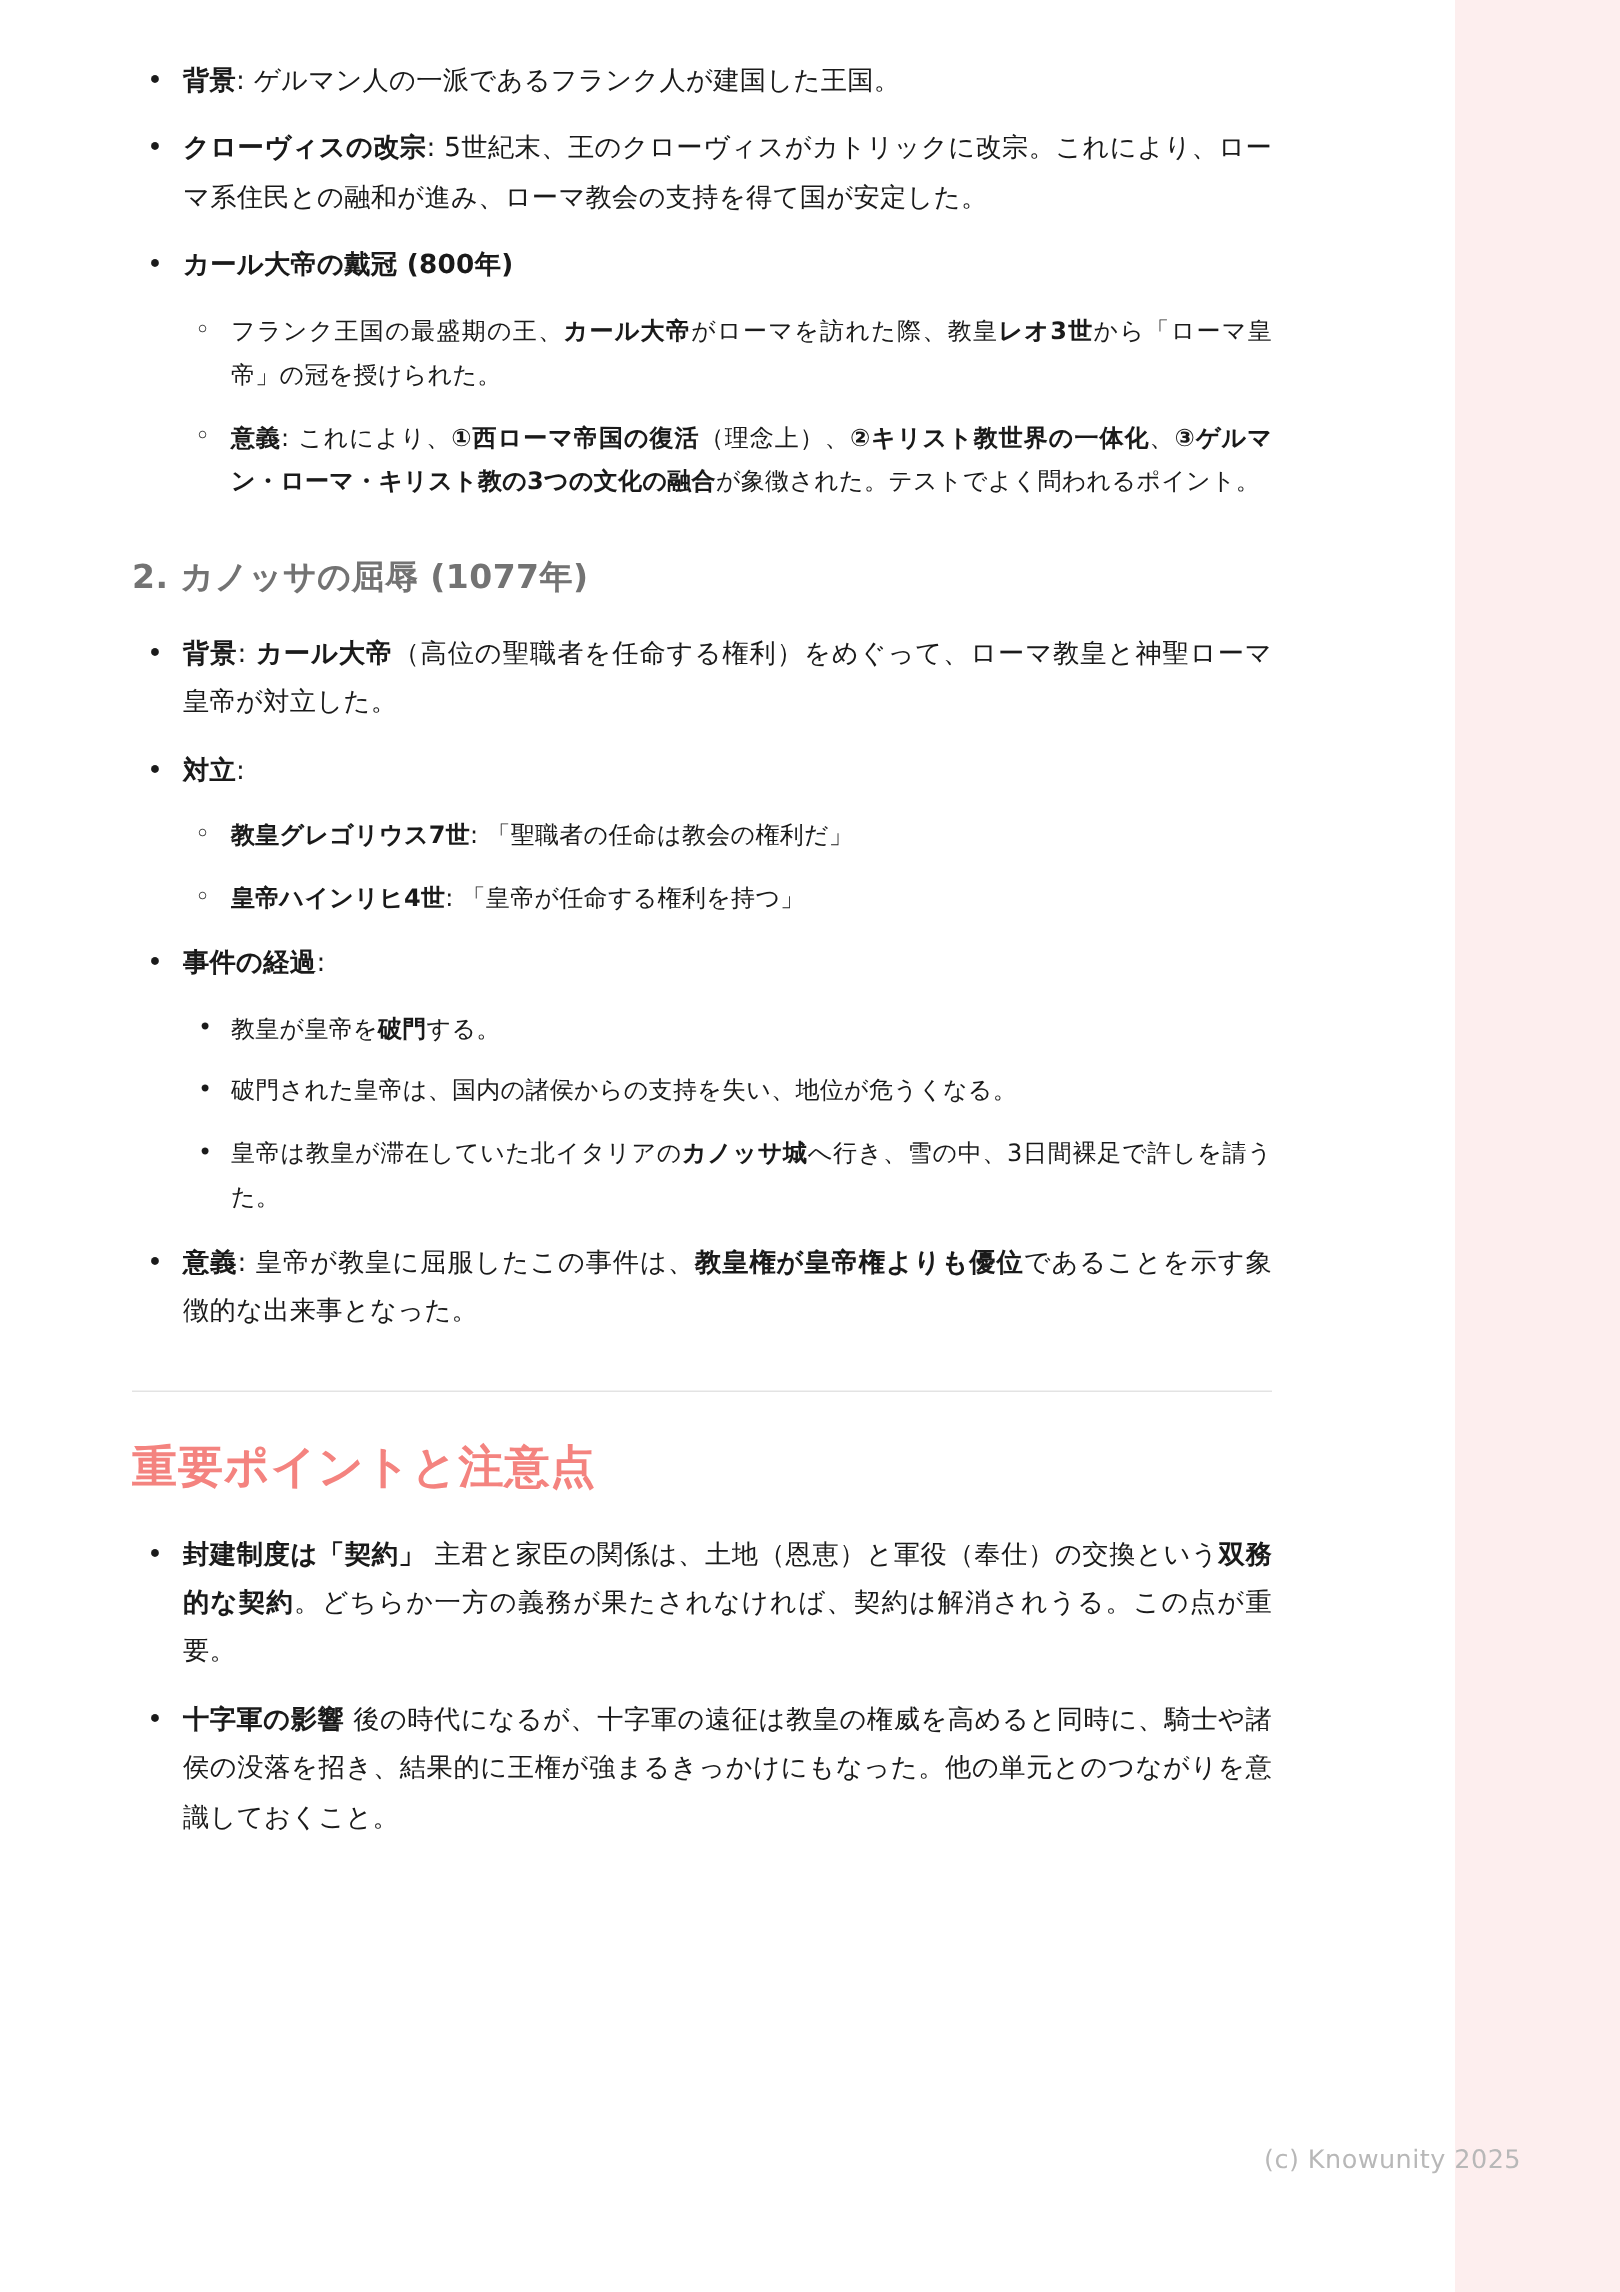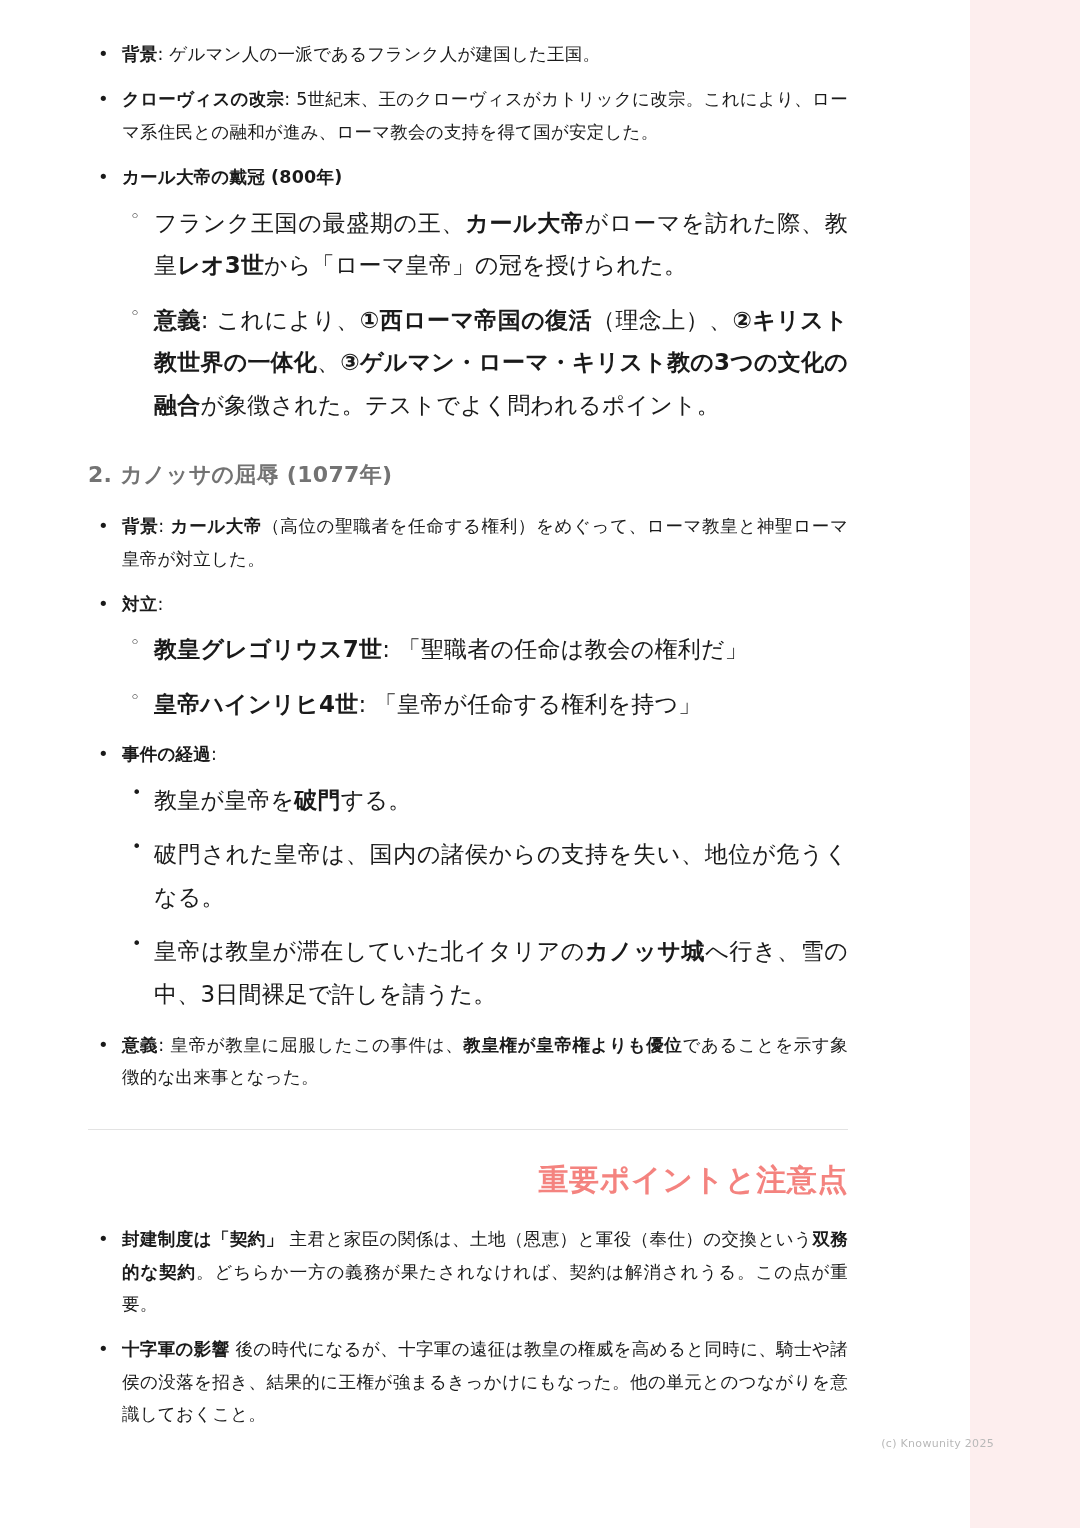--- a/index.html
+++ b/index.html
@@ -67,22 +67,22 @@
     color: #1a1a1a;
   }
   ul.lvl2 {
     list-style: none;
     margin: 8px 0 0 0;
     padding: 0;
   }
   ul.lvl2 > li {
     position: relative;
     padding-left: 32px;
-    margin: 0 0 12px 0;
-    font-size: 23px;
+    margin: 12px 0 12px 0;
+    font-size: 16px;
     line-height: 1.85;
     text-align: justify;
   }
   ul.lvl2.hollow > li::before {
     content: "◦";
     position: absolute;
     left: 8px;
     top: -1px;
     font-size: 17px;
     color: #1a1a1a;
@@ -102,33 +102,32 @@
     font-weight: 700;
     margin: 34px 0 20px 0;
     letter-spacing: 0.3px;
   }
   h1.big {
     color: #f4837f;
     font-size: 30px;
     font-weight: 700;
     margin: 30px 0 22px 0;
     letter-spacing: 0.6px;
-    text-align: right;
   }
   hr.rule {
     border: 0;
     border-top: 1px solid #e3e3e3;
     margin: 36px 0 0 0;
   }
   .spaced > li { margin-bottom: 22px; }
   .watermark {
     position: absolute;
-    right: 86px;
+    right: 66px;
     bottom: 78px;
-    font-size: 11px;
+    font-size: 17px;
     color: #b8b8b8;
     letter-spacing: 0.3px;
     white-space: nowrap;
   }
 </style>
 </head>
 <body>
 
 <div class="page">
   <div class="side-band"></div>

